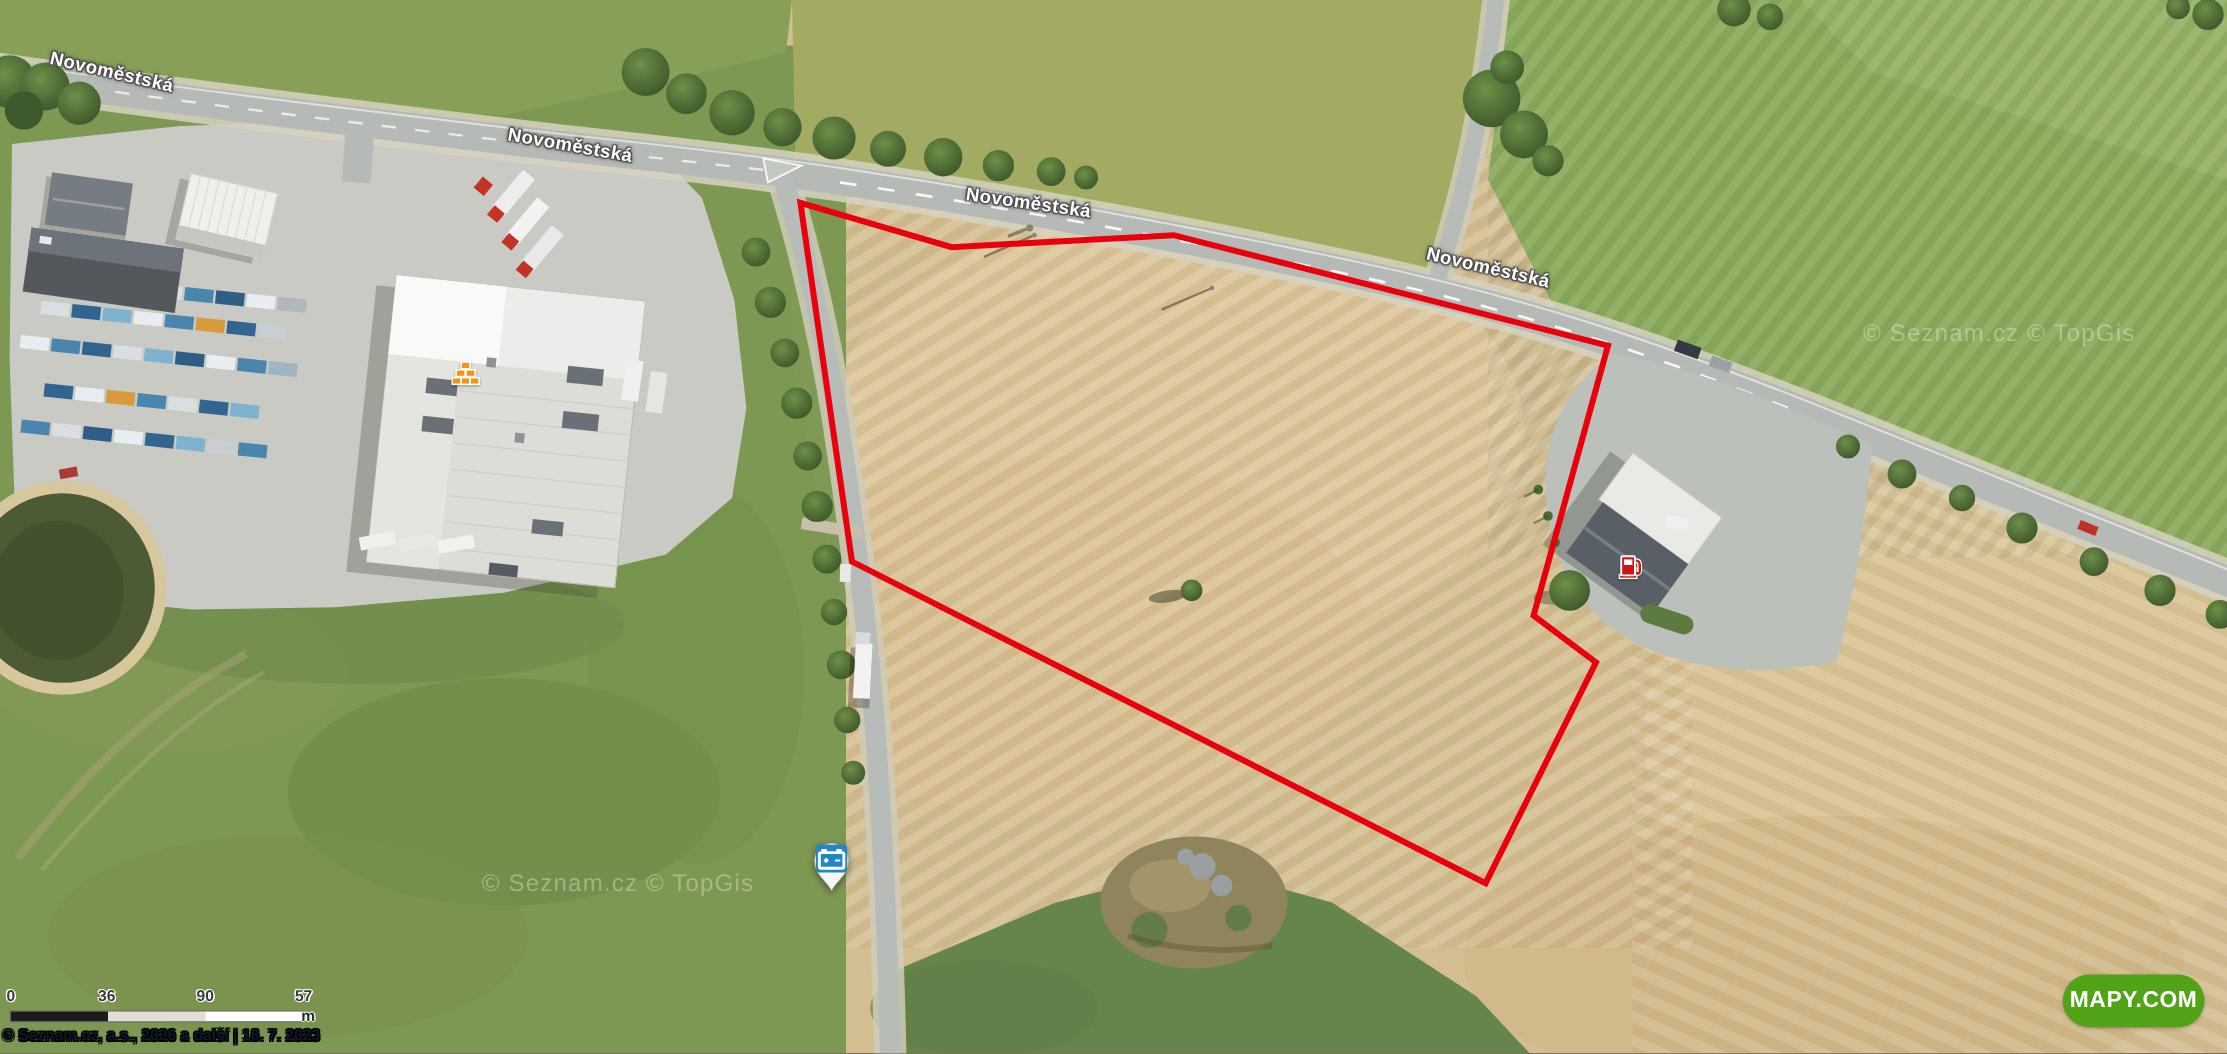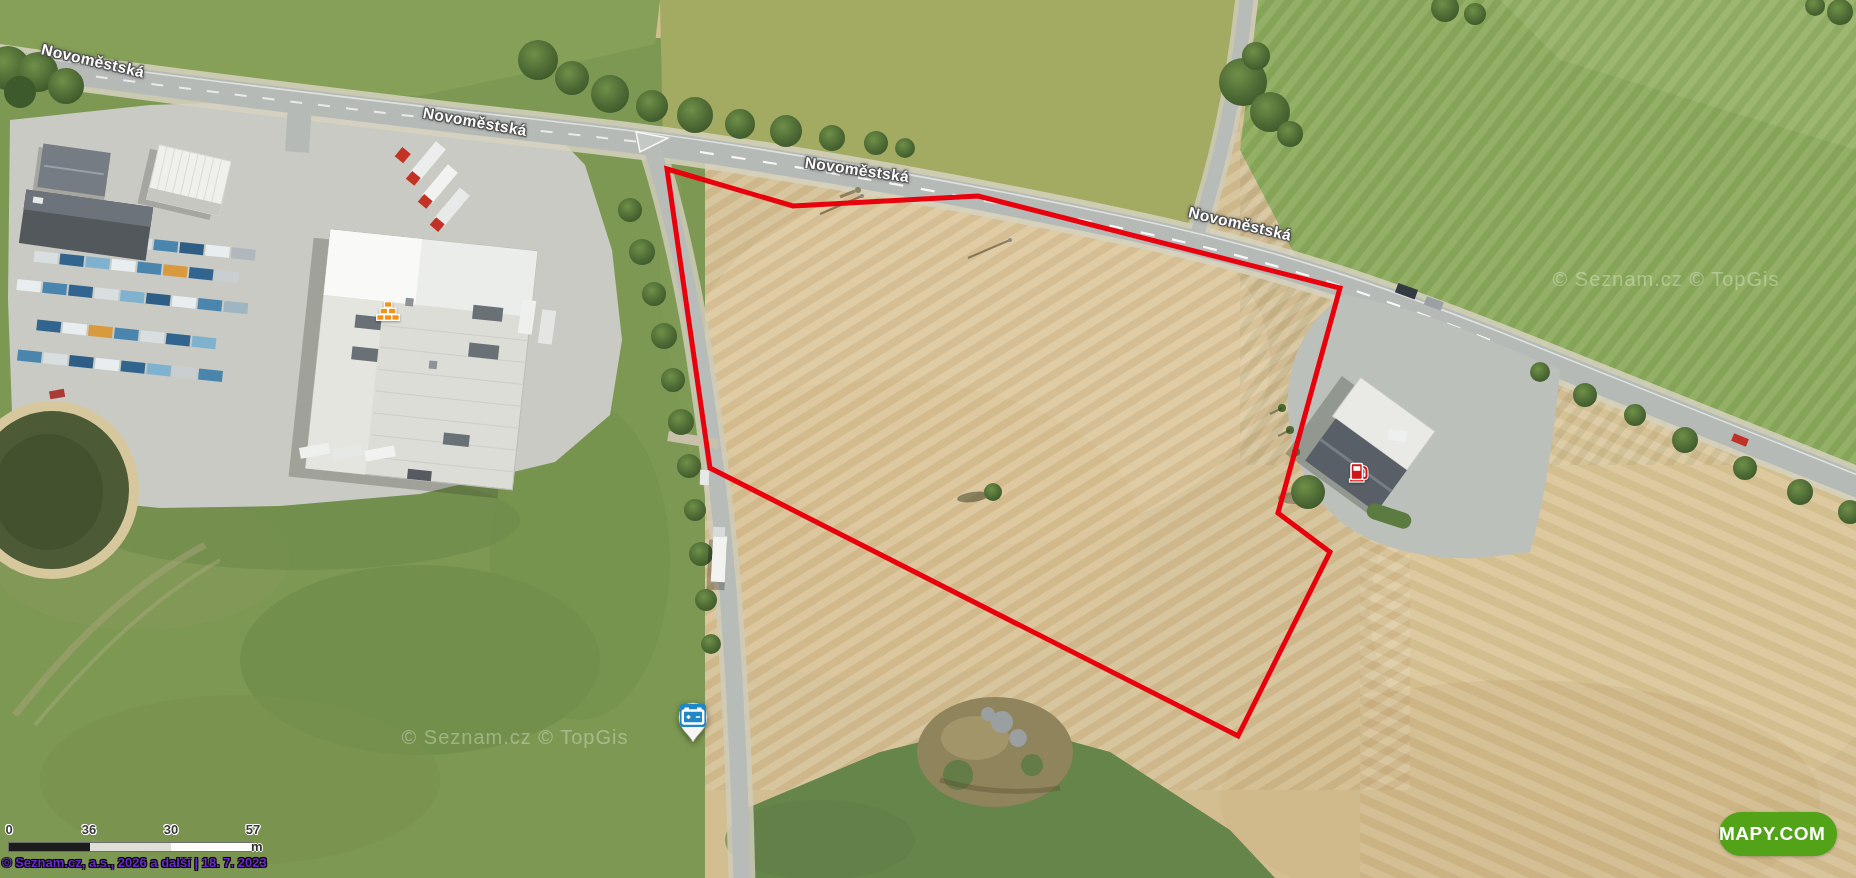--- a/index.html
+++ b/index.html
@@ -12,24 +12,24 @@
     transform-origin:center;}
   .watermark{color:rgba(255,255,255,.32);font-size:20px;font-weight:400;letter-spacing:1px;white-space:nowrap;}
   .scalebar-tick{position:absolute;color:#3a3a3a;font-size:13px;font-weight:700;transform:translateX(-50%);
     text-shadow:1px 0 0 #fff,-1px 0 0 #fff,0 1px 0 #fff,0 -1px 0 #fff,1px 1px 0 #fff,-1px -1px 0 #fff;}
   .scalebar-bar{position:absolute;left:8px;top:20px;width:245px;height:10px;border:1px solid #6e6e6e;
     box-sizing:border-box;display:flex;}
   .scalebar-bar span{flex:1 1 33.33%;height:100%;}
   .seg1{background:#1c1c1c;} .seg2{background:#e0dfd7;} .seg3{background:#fcfcfa;}
   .scalebar-unit{position:absolute;left:251px;top:17px;color:#2e2e2e;font-size:13px;font-weight:700;
     text-shadow:1px 0 0 #fff,-1px 0 0 #fff,0 1px 0 #fff,0 -1px 0 #fff;}
-  .attribution{position:absolute;left:2px;top:855px;color:#6d28d9;font-size:13px;font-weight:700;white-space:nowrap;
+  .attribution{position:absolute;left:2px;top:855px;color:#0f172a;font-size:13px;font-weight:700;white-space:nowrap;
     text-shadow:-1px -1px 0 #000,1px -1px 0 #000,-1px 1px 0 #000,1px 1px 0 #000,0 0 2px #000;}
   .logo-pill{position:absolute;left:1719px;top:812px;width:118px;height:44px;border-radius:22px;
-    background:#53a318;display:flex;align-items:center;justify-content:flex-start;
+    background:#53a318;display:flex;align-items:center;justify-content:center;
     box-shadow:0 1px 3px rgba(0,0,0,.25);cursor:pointer;}
   .logo-pill span{color:#ffffff;font-size:19px;font-weight:800;letter-spacing:.5px;}
   .pin{filter:drop-shadow(0 2px 3px rgba(0,0,0,.45));cursor:pointer;}
   .poi{filter:drop-shadow(0 1px 1px rgba(0,0,0,.35));cursor:pointer;}
 </style>
 </head>
 <body>
 
 <div id="viewport">
 
@@ -365,21 +365,21 @@
         <rect x="12.4" y="7.2" width="7.5" height="5.6"></rect>
     <rect x="0.7" y="13.7" width="7.5" height="5.6"></rect>
         <rect x="8.25" y="13.7" width="7.5" height="5.6"></rect>
         <rect x="15.8" y="13.7" width="7.5" height="5.6"></rect>
   </g>
 </svg>
 
 <div class="overlay" style="left:0;top:822px;width:290px;height:36px;">
   <span class="scalebar-tick" style="left:9px;">0</span>
   <span class="scalebar-tick" style="left:89px;">36</span>
-  <span class="scalebar-tick" style="left:171px;">30</span>
+  <span class="scalebar-tick" style="left:171px;">90</span>
   <span class="scalebar-tick" style="left:253px;">57</span>
   <div class="scalebar-bar">
     <span class="seg1"></span>
         <span class="seg2"></span>
         <span class="seg3"></span>
   </div>
   <span class="scalebar-unit">m</span>
 </div>
 
 <div class="attribution">© Seznam.cz, a.s., 2026 a další | 18. 7. 2023</div>

